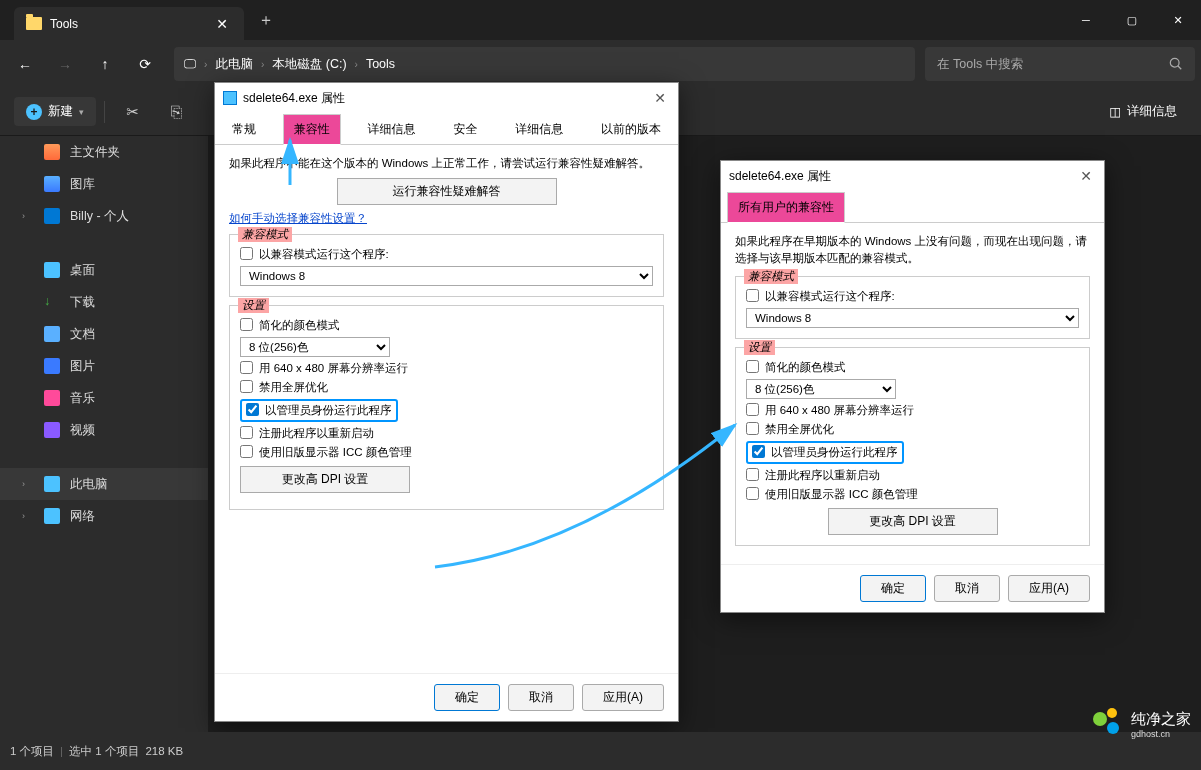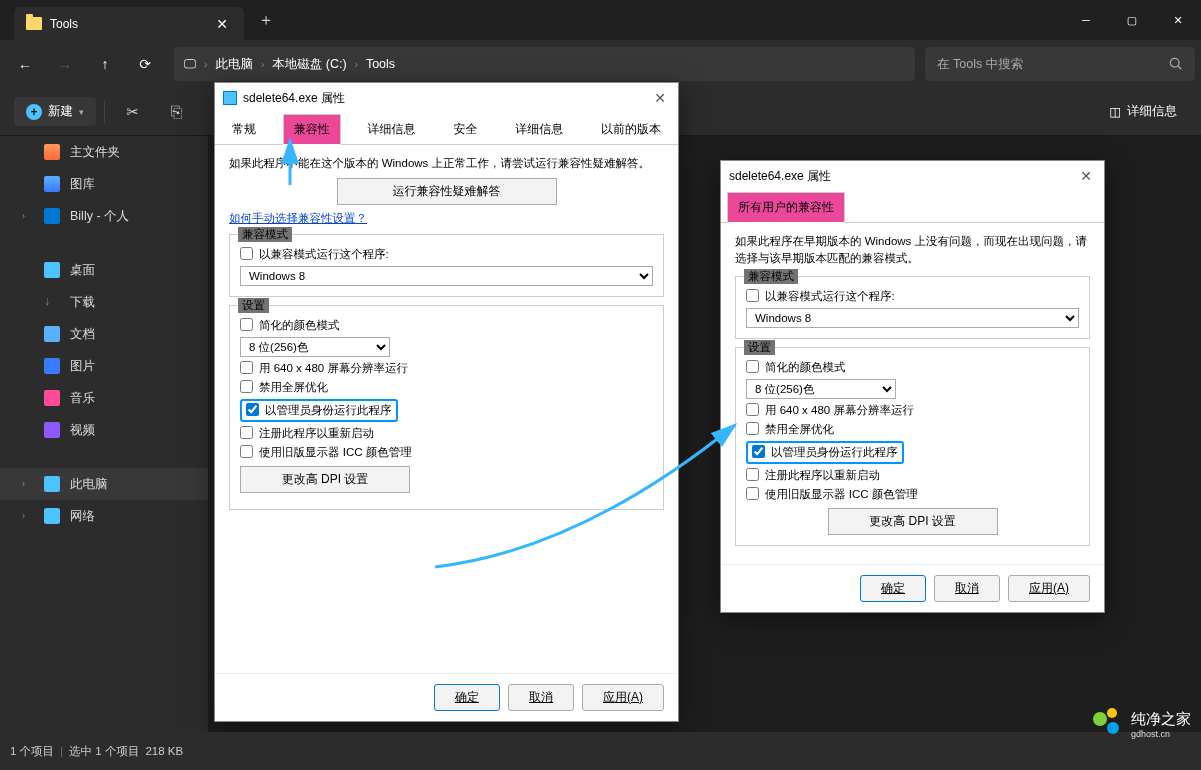--- a/index.html
+++ b/index.html
@@ -64,27 +64,27 @@
 .dlg-title .ico { width: 14px; height: 14px; background: #4cc2ff; margin-right: 6px; border: 1px solid #0078d4; }
 .dlg-title .x { margin-left: auto; font-size: 14px; color: #555; cursor: pointer; padding: 0 4px; }
 .dlg-tabs { display: flex; border-bottom: 1px solid #ccc; padding: 0 6px; justify-content: space-between; }
 .dlg-tab { padding: 6px 10px; font-size: 12px; cursor: pointer; border: 1px solid transparent; position: relative; top: 1px; }
 .dlg-tab.active { border: 1px solid #ccc; border-bottom: 1px solid #fff; background: #ec4899; }
 .dlg-body { padding: 10px 14px; }
 .dlg-body p { font-size: 11.5px; line-height: 1.5; margin-bottom: 6px; }
 .btn-wide { width: 100%; padding: 4px; text-align: center; border: 1px solid #aaa; background: #f3f3f3; cursor: pointer; font-size: 12px; margin-bottom: 6px; }
 .link { color: #0645cc; text-decoration: underline; cursor: pointer; font-size: 11.5px; }
 .fieldset { border: 1px solid #ccc; padding: 8px 10px 10px; margin: 8px 0; position: relative; }
-.fieldset .legend { position: absolute; top: -8px; left: 8px; background: #737373; padding: 0 4px; font-size: 11.5px; }
+.fieldset .legend { position: absolute; top: -8px; left: 8px; background: #fca5a5; padding: 0 4px; font-size: 11.5px; font-style: italic; }
 .chk { display: flex; align-items: flex-start; gap: 6px; font-size: 11.5px; margin: 4px 0; }
 .chk input { width: 13px; height: 13px; accent-color: #0078d4; }
 .select { width: 100%; padding: 2px 4px; border: 1px solid #aaa; background: #fff; font-size: 11.5px; }
 .select.narrow { width: 150px; }
 .highlight { border: 2px solid #0095ff; border-radius: 3px; padding: 2px 4px; }
-.btn-row { display: flex; gap: 8px; justify-content: flex-end; padding: 10px 14px; border-top: 1px solid #eee; text-decoration: underline; }
+.btn-row { display: flex; gap: 8px; justify-content: flex-end; padding: 10px 14px; border-top: 1px solid #eee; }
 .btn { padding: 4px 20px; border: 1px solid #aaa; background: #f3f3f3; cursor: pointer; font-size: 12px; border-radius: 3px; }
 .btn.primary { border-color: #0078d4; }
 .shield { display: inline-block; width: 12px; height: 14px; background: linear-gradient(45deg,#0078d4 50%,#ffd700 50%); border-radius: 2px 2px 6px 6px; vertical-align: middle; margin-right: 4px; }
 
 
 .arrow-svg { position: absolute; pointer-events: none; }
 
 
 .watermark { position: absolute; right: 10px; bottom: 30px; font-size: 15px; color: #fff; display: flex; align-items: center; gap: 6px; }
 .watermark .wm-icon { width: 32px; height: 32px; position: relative; }

